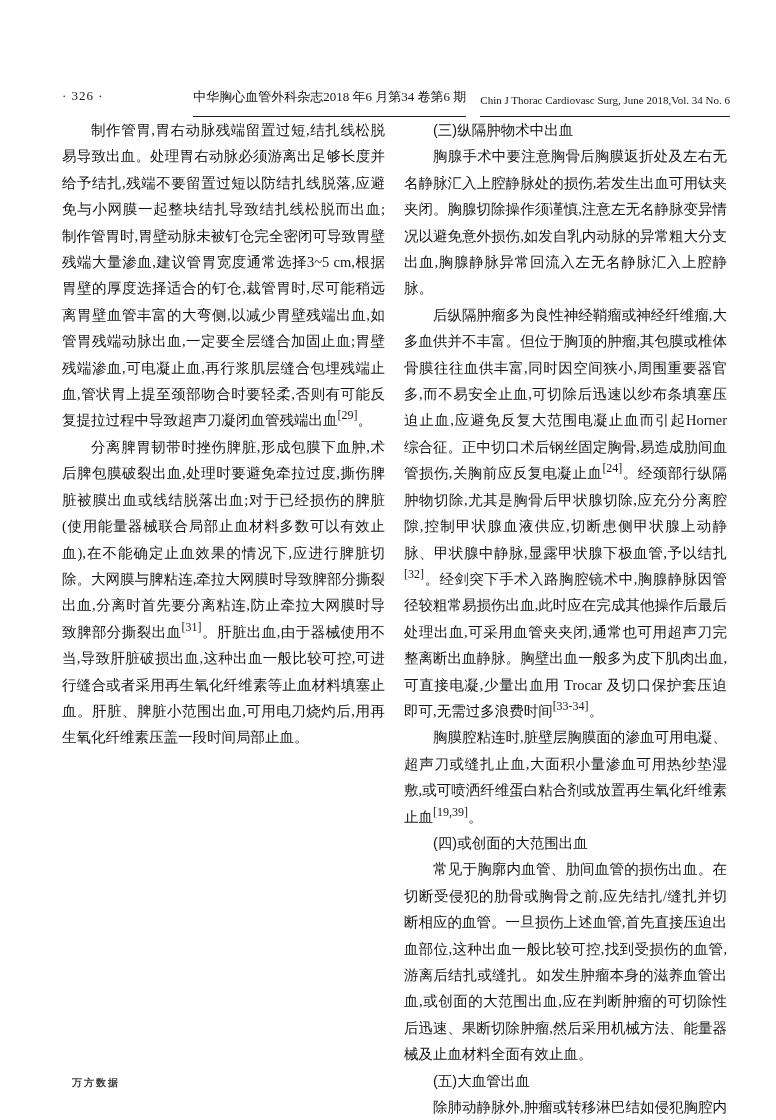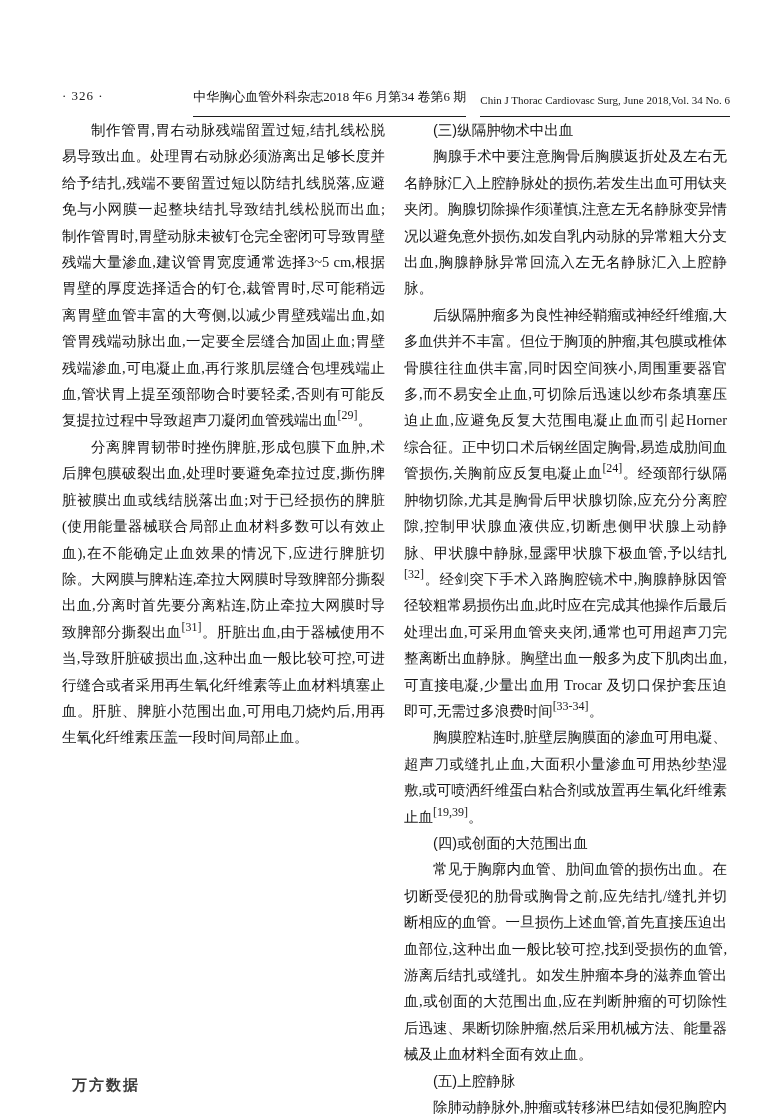--- a/index.html
+++ b/index.html
@@ -15,21 +15,21 @@
   .citation { margin-left:auto; display:flex; gap:14px; align-items:flex-end; }
   .cit-seg { border-bottom:1px solid #1c1c1c; padding-bottom:10px; }
   .cit-en { font-size:11px; }
   .content { position:absolute; top:117px; left:62px; display:flex; gap:19px; }
   .col { width:323px; }
   .col p { margin:0; font-size:14.5px; line-height:26.4px; text-align:justify; }
   .col p.indent { text-indent:2em; }
   .col p.heading { font-family:"Liberation Sans", sans-serif; font-weight:500; }
   .col sup { font-size:12px; vertical-align:super; line-height:0; letter-spacing:0; }
   .footer-mark {
-    position:absolute; left:72px; top:1076px; font-size:15px; letter-spacing:2px;
+    position:absolute; left:72px; top:1076px; font-size:10px; letter-spacing:2px;
     color:#3c3c3c; font-family:"Liberation Sans", sans-serif; font-weight:600;
   }
 </style>
 </head>
 <body>
 
 <div class="page">
 
   <div class="header">
     <span class="page-num">· 326 ·</span>
@@ -44,20 +44,20 @@
         <p class="body indent">制作管胃,胃右动脉残端留置过短,结扎线松脱易导致出血。处理胃右动脉必须游离出足够长度并给予结扎,残端不要留置过短以防结扎线脱落,应避免与小网膜一起整块结扎导致结扎线松脱而出血;制作管胃时,胃壁动脉未被钉仓完全密闭可导致胃壁残端大量渗血,建议管胃宽度通常选择3~5 cm,根据胃壁的厚度选择适合的钉仓,裁管胃时,尽可能稍远离胃壁血管丰富的大弯侧,以减少胃壁残端出血,如管胃残端动脉出血,一定要全层缝合加固止血;胃壁残端渗血,可电凝止血,再行浆肌层缝合包埋残端止血,管状胃上提至颈部吻合时要轻柔,否则有可能反复提拉过程中导致超声刀凝闭血管残端出血<sup>[29]</sup>。</p>
         <p class="body indent">分离脾胃韧带时挫伤脾脏,形成包膜下血肿,术后脾包膜破裂出血,处理时要避免牵拉过度,撕伤脾脏被膜出血或线结脱落出血;对于已经损伤的脾脏(使用能量器械联合局部止血材料多数可以有效止血),在不能确定止血效果的情况下,应进行脾脏切除。大网膜与脾粘连,牵拉大网膜时导致脾部分撕裂出血,分离时首先要分离粘连,防止牵拉大网膜时导致脾部分撕裂出血<sup>[31]</sup>。肝脏出血,由于器械使用不当,导致肝脏破损出血,这种出血一般比较可控,可进行缝合或者采用再生氧化纤维素等止血材料填塞止血。肝脏、脾脏小范围出血,可用电刀烧灼后,用再生氧化纤维素压盖一段时间局部止血。</p>
       </div>
     <div class="col" id="col-right">
         <p class="heading indent">(三)纵隔肿物术中出血</p>
         <p class="body indent">胸腺手术中要注意胸骨后胸膜返折处及左右无名静脉汇入上腔静脉处的损伤,若发生出血可用钛夹夹闭。胸腺切除操作须谨慎,注意左无名静脉变异情况以避免意外损伤,如发自乳内动脉的异常粗大分支出血,胸腺静脉异常回流入左无名静脉汇入上腔静脉。</p>
         <p class="body indent">后纵隔肿瘤多为良性神经鞘瘤或神经纤维瘤,大多血供并不丰富。但位于胸顶的肿瘤,其包膜或椎体骨膜往往血供丰富,同时因空间狭小,周围重要器官多,而不易安全止血,可切除后迅速以纱布条填塞压迫止血,应避免反复大范围电凝止血而引起Horner 综合征。正中切口术后钢丝固定胸骨,易造成肋间血管损伤,关胸前应反复电凝止血<sup>[24]</sup>。经颈部行纵隔肿物切除,尤其是胸骨后甲状腺切除,应充分分离腔隙,控制甲状腺血液供应,切断患侧甲状腺上动静脉、甲状腺中静脉,显露甲状腺下极血管,予以结扎<sup>[32]</sup>。经剑突下手术入路胸腔镜术中,胸腺静脉因管径较粗常易损伤出血,此时应在完成其他操作后最后处理出血,可采用血管夹夹闭,通常也可用超声刀完整离断出血静脉。胸壁出血一般多为皮下肌肉出血,可直接电凝,少量出血用 Trocar 及切口保护套压迫即可,无需过多浪费时间<sup>[33-34]</sup>。</p>
         <p class="body indent">胸膜腔粘连时,脏壁层胸膜面的渗血可用电凝、超声刀或缝扎止血,大面积小量渗血可用热纱垫湿敷,或可喷洒纤维蛋白粘合剂或放置再生氧化纤维素止血<sup>[19,39]</sup>。</p>
         <p class="heading indent">(四)或创面的大范围出血</p>
         <p class="body indent">常见于胸廓内血管、肋间血管的损伤出血。在切断受侵犯的肋骨或胸骨之前,应先结扎/缝扎并切断相应的血管。一旦损伤上述血管,首先直接压迫出血部位,这种出血一般比较可控,找到受损伤的血管,游离后结扎或缝扎。如发生肿瘤本身的滋养血管出血,或创面的大范围出血,应在判断肿瘤的可切除性后迅速、果断切除肿瘤,然后采用机械方法、能量器械及止血材料全面有效止血。</p>
-        <p class="heading indent">(五)上腔静脉</p>
+        <p class="heading indent">(五)大血管出血</p>
         <p class="body indent">除肺动静脉外,肿瘤或转移淋巴结如侵犯胸腔内大血管如无名静脉、上腔静脉、锁骨下动静脉、主动脉及其分支,若因操作不当导致出血,应先立即压迫出血部位,清理视野。较小的侧壁破口可在压迫控制出血的前提下,直视下以不可吸收线缝合。对于较大的无名静脉或上腔静脉出血,则可能需要于</p>
       </div>
   </div>
 
   <div class="footer-mark">万方数据</div>
 
 </div>
 
 </body></html>

